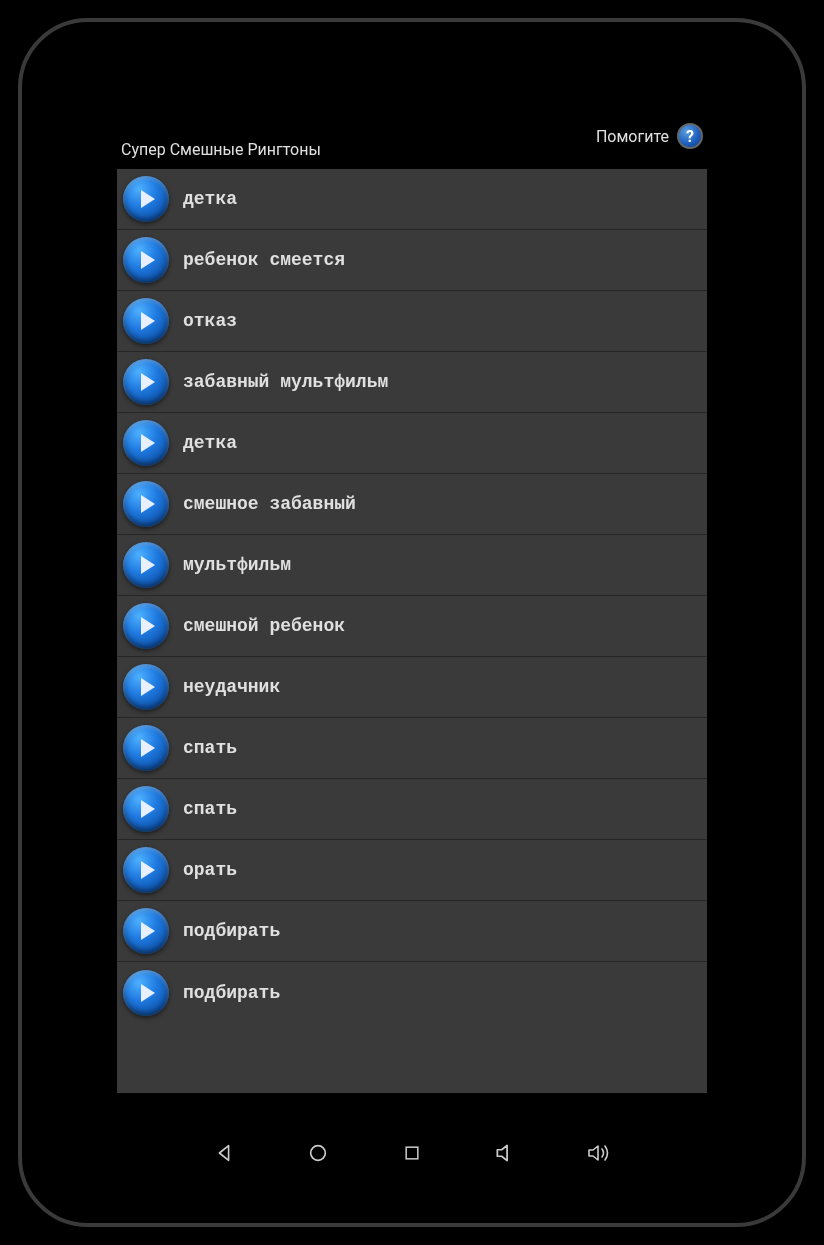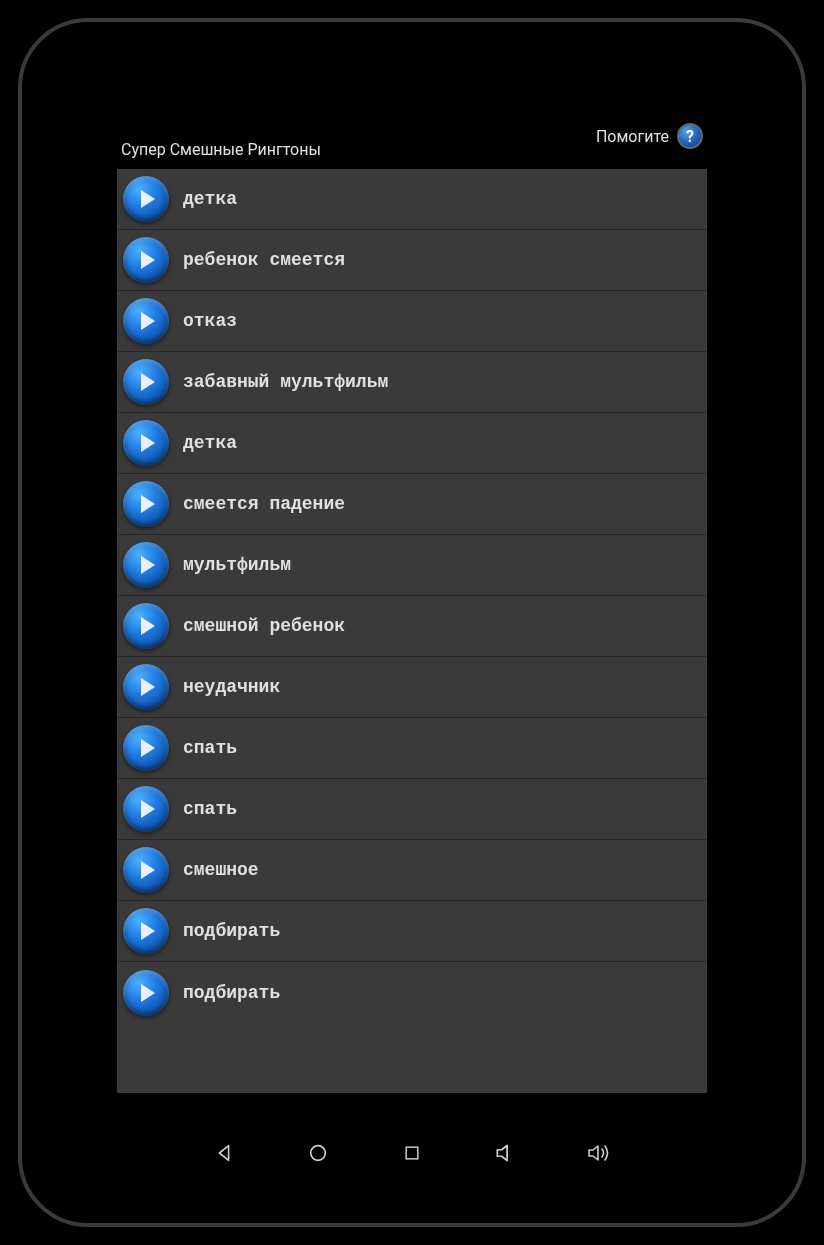--- a/index.html
+++ b/index.html
@@ -171,21 +171,21 @@
           <div class="list-item">
             <div class="play-btn">
               <div class="play-triangle"></div>
             </div>
             <span class="item-label">детка</span>
           </div>
           <div class="list-item">
             <div class="play-btn">
               <div class="play-triangle"></div>
             </div>
-            <span class="item-label">смеется падение</span>
+            <span class="item-label">смешное забавный</span>
           </div>
           <div class="list-item">
             <div class="play-btn">
               <div class="play-triangle"></div>
             </div>
             <span class="item-label">мультфильм</span>
           </div>
           <div class="list-item">
             <div class="play-btn">
               <div class="play-triangle"></div>
@@ -207,21 +207,21 @@
           <div class="list-item">
             <div class="play-btn">
               <div class="play-triangle"></div>
             </div>
             <span class="item-label">спать</span>
           </div>
           <div class="list-item">
             <div class="play-btn">
               <div class="play-triangle"></div>
             </div>
-            <span class="item-label">смешное</span>
+            <span class="item-label">орать</span>
           </div>
           <div class="list-item">
             <div class="play-btn">
               <div class="play-triangle"></div>
             </div>
             <span class="item-label">подбирать</span>
           </div>
           <div class="list-item">
             <div class="play-btn">
               <div class="play-triangle"></div>

